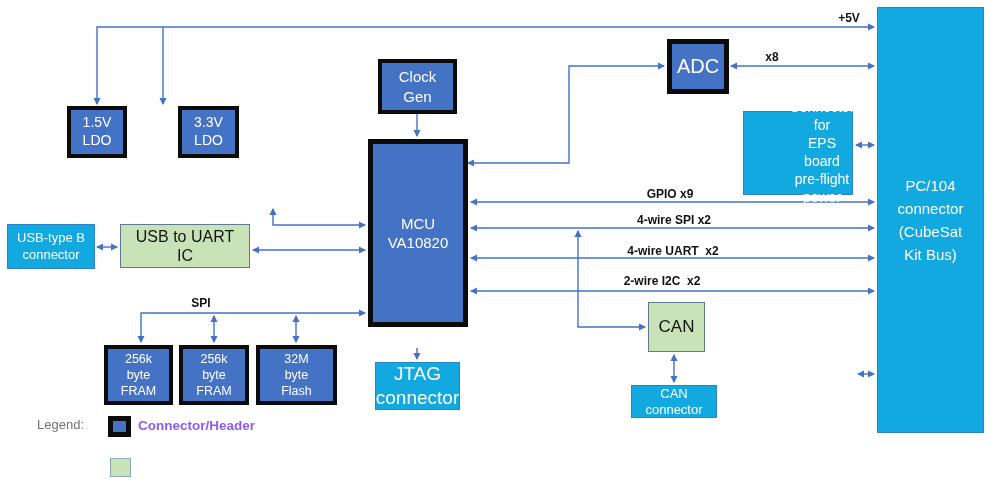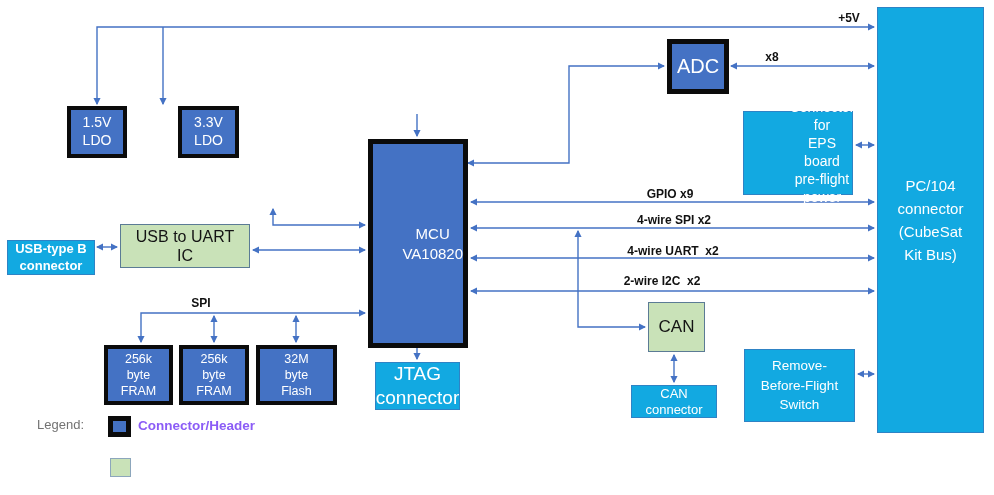--- a/index.html
+++ b/index.html
@@ -68,22 +68,26 @@
     <span class="lbl">1.5V
 LDO</span>
   </div>
 
   <div class="block dark" style="left:134px; top:106px; width:61px; height:52px; font-size:14px;margin-left:44px;">
     <span class="lbl">3.3V
 LDO</span>
   </div>
 
 
+  <div class="block dark" style="left:378px; top:59px; width:79px; height:55px; font-size:15px;">
+    <span class="lbl">Clock
+Gen</span>
+  </div>
 
-  <div class="block dark thick" style="left:368px; top:139px; width:100px; height:209px; font-size:15px;justify-content:flex-end;">
+  <div class="block dark thick" style="left:368px; top:139px; width:100px; height:188px; font-size:15px;">
     <span class="lbl">MCU
 VA10820</span>
   </div>
 
   <div class="block dark thick" style="left:667px; top:39px; width:62px; height:55px; font-size:20px;">
     <span class="lbl">ADC</span>
   </div>
 
   <div class="block cyan" style="left:743px; top:111px; width:110px; height:84px; font-size:14px;padding-left:48px;">
     <span class="lbl">Connector for
@@ -92,21 +96,21 @@
 power</span>
   </div>
 
   <div class="block cyan" style="left:877px; top:7px; width:107px; height:426px; font-size:15px;">
     <span class="lbl" style="line-height:1.55;">PC/104
 connector
 (CubeSat
 Kit Bus)</span>
   </div>
 
-  <div class="block cyan" style="left:7px; top:240px; width:88px; height:35px; font-size:13px;font-weight:bold;">
+  <div class="block cyan" style="left:7px; top:224px; width:88px; height:45px; font-size:13px;">
     <span class="lbl">USB-type B
 connector</span>
   </div>
 
   <div class="block green" style="left:120px; top:224px; width:130px; height:44px; font-size:16px;">
     <span class="lbl" style="line-height:1.2;">USB to UART
 IC</span>
   </div>
 
   <div class="block dark" style="left:104px; top:345px; width:69px; height:60px; font-size:12.5px;">
@@ -134,25 +138,20 @@
 
   <div class="block green" style="left:648px; top:302px; width:57px; height:50px; font-size:17px;">
     <span class="lbl">CAN</span>
   </div>
 
   <div class="block cyan" style="left:631px; top:385px; width:86px; height:33px; font-size:13px;">
     <span class="lbl" style="line-height:1.2;">CAN
 connector</span>
   </div>
 
-  <div class="block cyan" style="left:744px; top:349px; width:111px; height:73px; font-size:13.5px;">
-    <span class="lbl" style="line-height:1.45;">Remove-
-Before-Flight
-Switch</span>
-  </div>
 
   <span class="buslabel" style="left:833px; top:11px; width:32px;">+5V</span>
   <span class="buslabel" style="left:756px; top:50px; width:32px;">x8</span>
   <span class="buslabel" style="left:620px; top:187px; width:100px;">GPIO x9</span>
   <span class="buslabel" style="left:614px; top:213px; width:120px;">4-wire SPI x2</span>
   <span class="buslabel" style="left:613px; top:244px; width:120px;">4-wire UART  x2</span>
   <span class="buslabel" style="left:602px; top:274px; width:120px;">2-wire I2C  x2</span>
   <span class="buslabel" style="left:186px; top:296px; width:30px;">SPI</span>
 
   <span class="legend-title" style="left:37px; top:417px;">Legend:</span>

